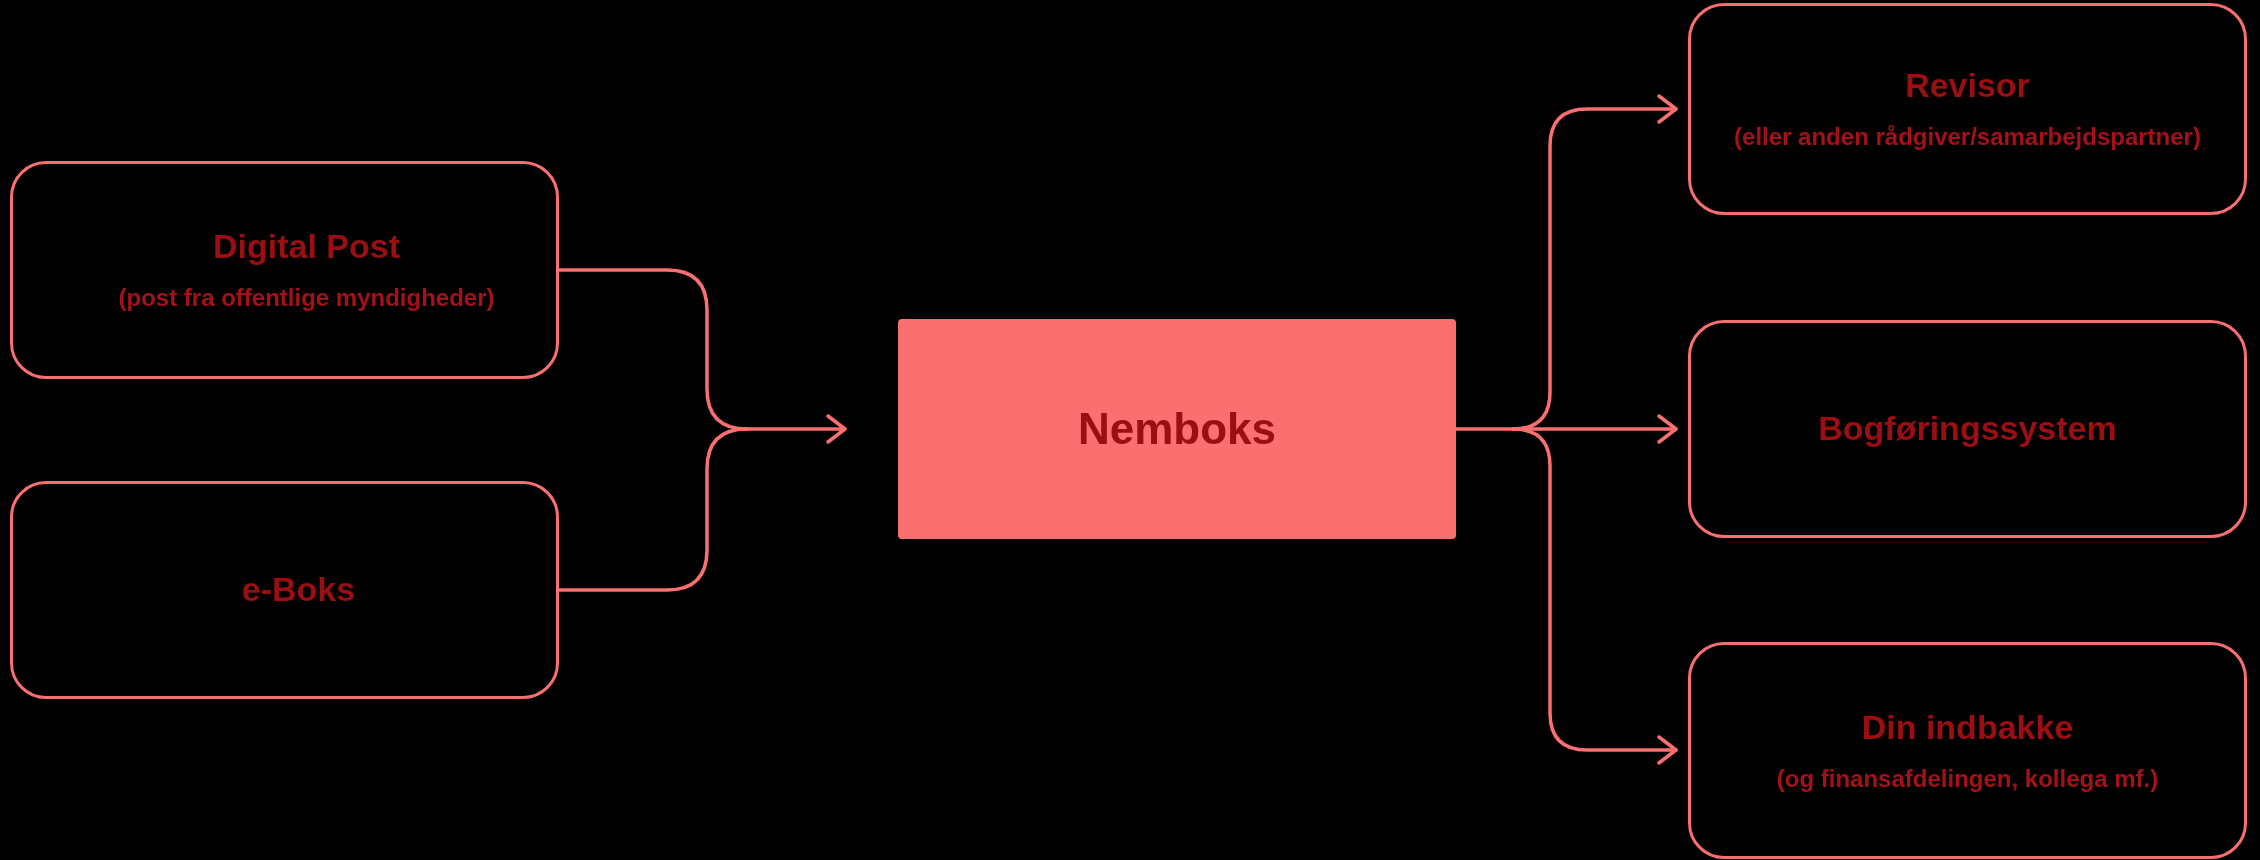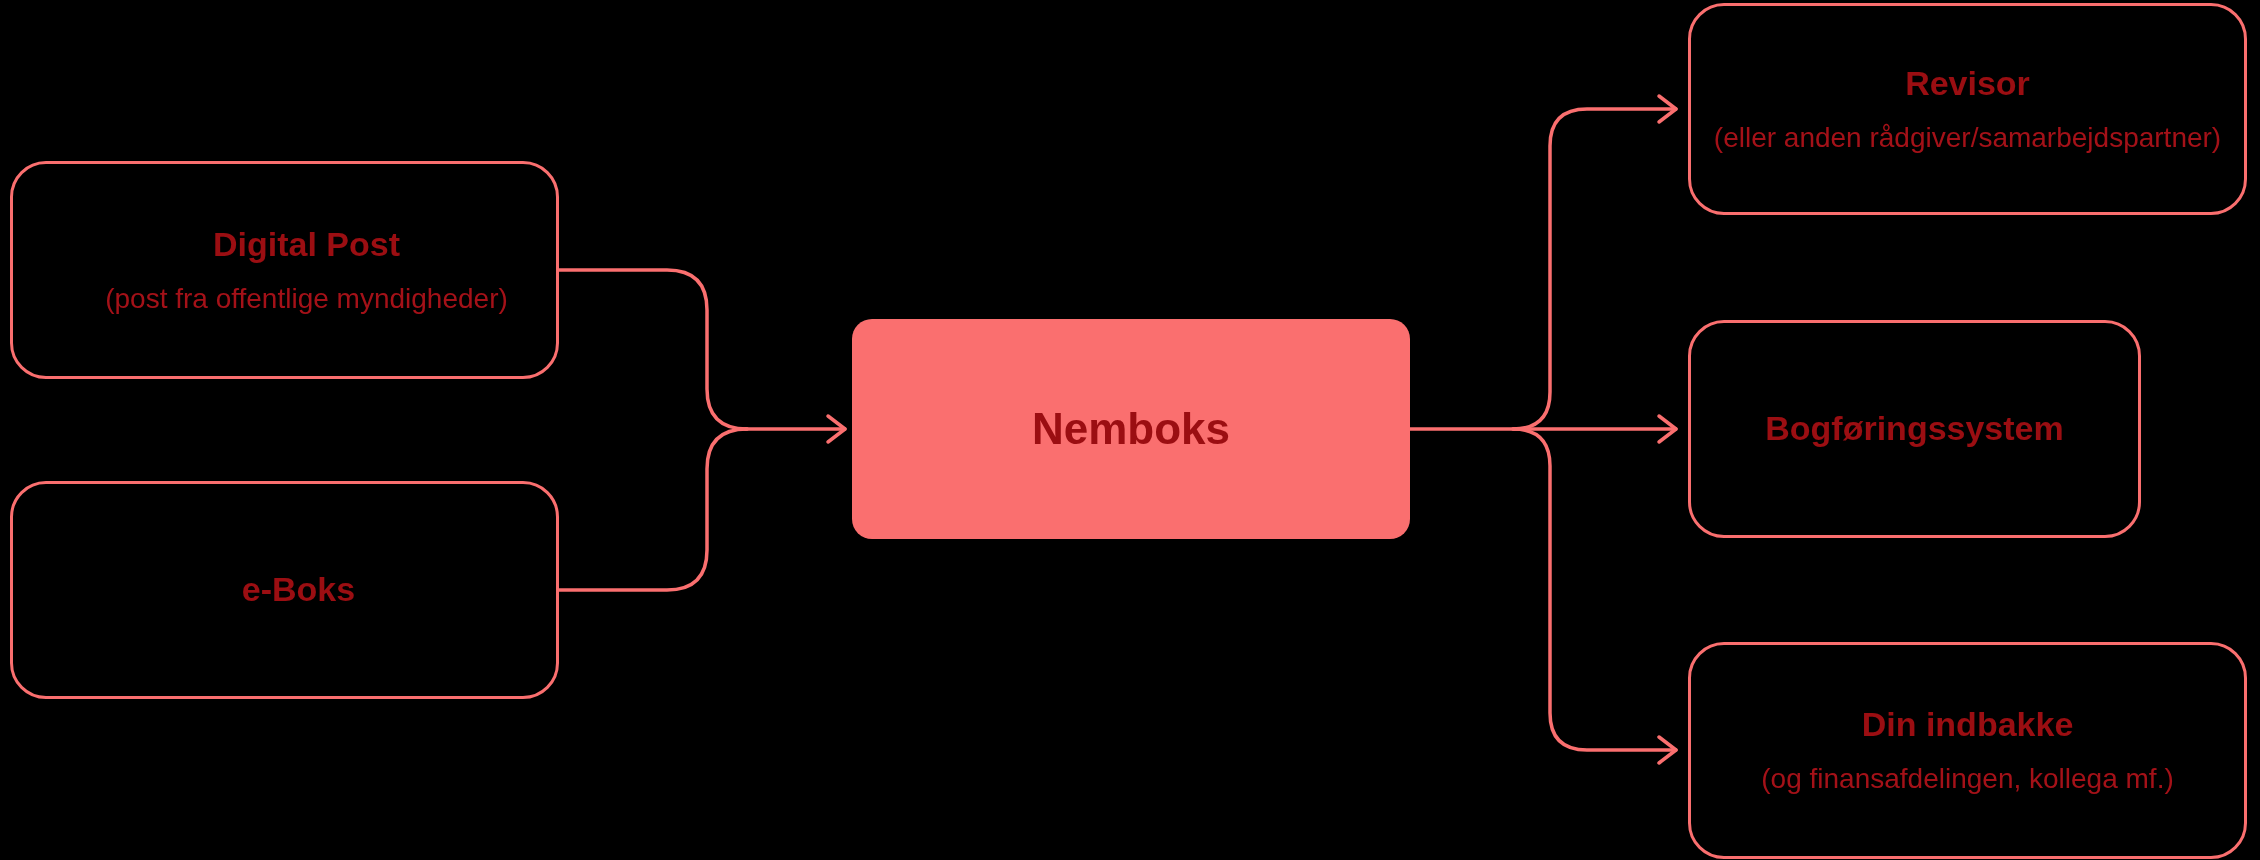--- a/index.html
+++ b/index.html
@@ -30,36 +30,36 @@
   .node{
     position:absolute;
     display:flex;flex-direction:column;
     align-items:center;justify-content:center;
     gap:18px;
     border-radius:36px;
     text-align:center;
     box-sizing:border-box;
   }
   .node--outline{border:3px solid var(--accent);background:transparent;}
-  .node--filled{background:var(--accent);border:none;border-radius:20px;}
+  .node--filled{background:var(--accent);border:none;border-radius:4px;margin-left:46px;}
   .node-title{
     font-size:34px;font-weight:700;line-height:1.15;
     color:var(--title-text);
   }
   .node-subtitle{
-    font-size:28px;font-weight:400;line-height:1.2;
+    font-size:24px;font-weight:700;line-height:1.2;
     color:var(--subtitle-text);
   }
   .node-title--center{font-size:44px;font-weight:600;color:var(--title-text);}
   
   .pos-digital-post{left:10px;top:161px;width:549px;height:218px;padding-left:44px;}
   .pos-e-boks{left:10px;top:481px;width:549px;height:218px;padding-left:28px;}
   .pos-nemboks{left:852px;top:319px;width:558px;height:220px;}
   .pos-revisor{left:1688px;top:3px;width:559px;height:212px;}
-  .pos-bogfoeringssystem{left:1688px;top:320px;width:453px;height:218px;}
+  .pos-bogfoeringssystem{left:1688px;top:320px;width:559px;height:218px;}
   .pos-din-indbakke{left:1688px;top:642px;width:559px;height:217px;}
 </style>
 </head>
 <body>
 
 <div class="canvas">
 
   <svg class="connectors" viewBox="0 0 2260 860" xmlns="http://www.w3.org/2000/svg" aria-hidden="true">
     <defs>
       <marker id="arrowhead" markerUnits="userSpaceOnUse" markerWidth="44" markerHeight="44" viewBox="-22 -22 44 44" refX="0" refY="0" orient="auto" overflow="visible">

